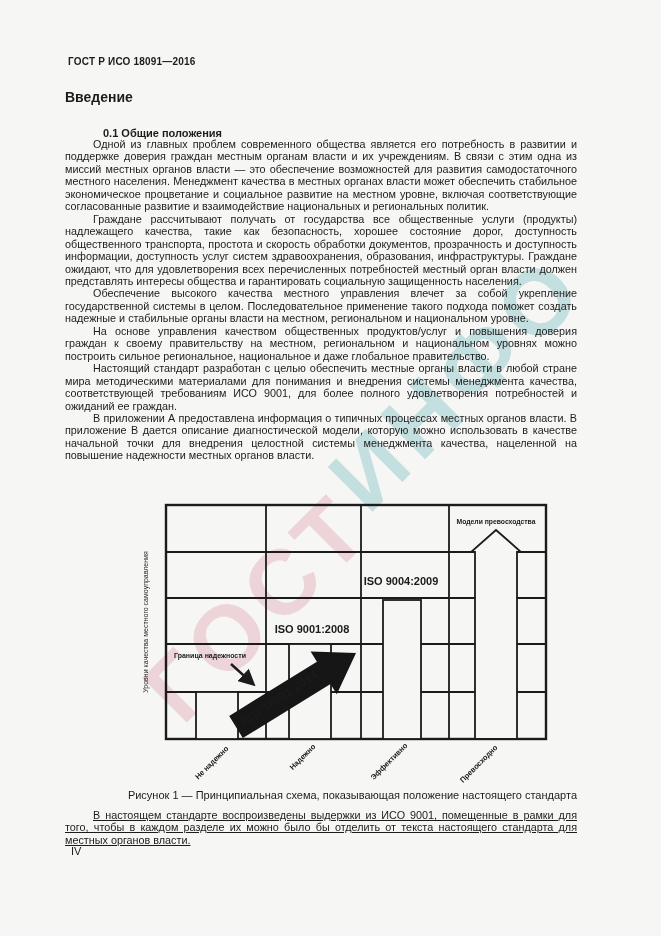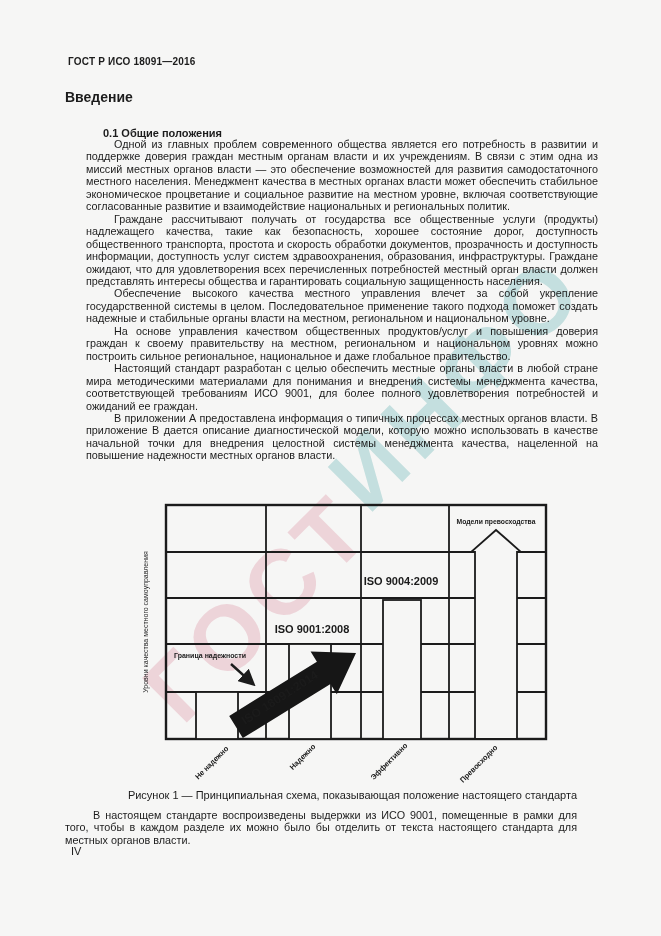--- a/index.html
+++ b/index.html
@@ -3,26 +3,26 @@
 <meta charset="utf-8">
 <style>
   html,body{margin:0;padding:0;background:#e9e9e9;}
   .page{
     position:relative;width:661px;height:936px;background:#f6f6f5;
     font-family:"Liberation Sans",sans-serif;color:#1c1c1c;overflow:hidden;
   }
   .doc-header{position:absolute;left:68px;top:56px;font-size:10px;font-weight:bold;letter-spacing:.2px;}
   .doc-title{position:absolute;left:65px;top:89px;width:512px;font-size:14px;font-weight:bold;}
   .section-heading{position:absolute;left:103px;top:121px;font-size:11px;font-weight:bold;margin-top:6px;}
-  .body-text{position:absolute;left:65px;top:138px;width:512px;font-size:10.8px;line-height:12.45px;text-align:justify;margin-left:21px;}
+  .body-text{position:absolute;left:65px;top:138px;width:512px;font-size:10.8px;line-height:12.45px;text-align:justify;}
   .body-text p{margin:0;text-indent:28px;}
   .figure-wrap{position:absolute;left:136px;top:500px;width:420px;height:290px;}
   svg text{font-family:"Liberation Sans",sans-serif;fill:#1b1b1b;}
   .fig-caption{position:absolute;left:65px;top:789px;width:512px;text-align:right;font-size:11px;}
-  .closing-text{position:absolute;left:65px;top:809px;width:512px;font-size:10.8px;line-height:12.45px;text-align:justify;}
+  .closing-text{position:absolute;left:65px;top:809px;width:512px;font-size:10.8px;line-height:12.45px;text-align:justify;text-decoration:underline;}
   .closing-text p{margin:0;text-indent:28px;}
   .page-number{position:absolute;left:71px;top:845px;font-size:11px;text-align:right;}
   .watermark{position:absolute;font-weight:bold;pointer-events:none;mix-blend-mode:multiply;
     transform:rotate(-45deg);font-size:92px;letter-spacing:8px;white-space:nowrap;}
   .wm-pink{left:120px;top:555px;color:rgba(226,140,158,0.30);}
   .wm-teal{left:300px;top:330px;color:rgba(96,186,186,0.33);}
 </style>
 </head>
 <body>
 

